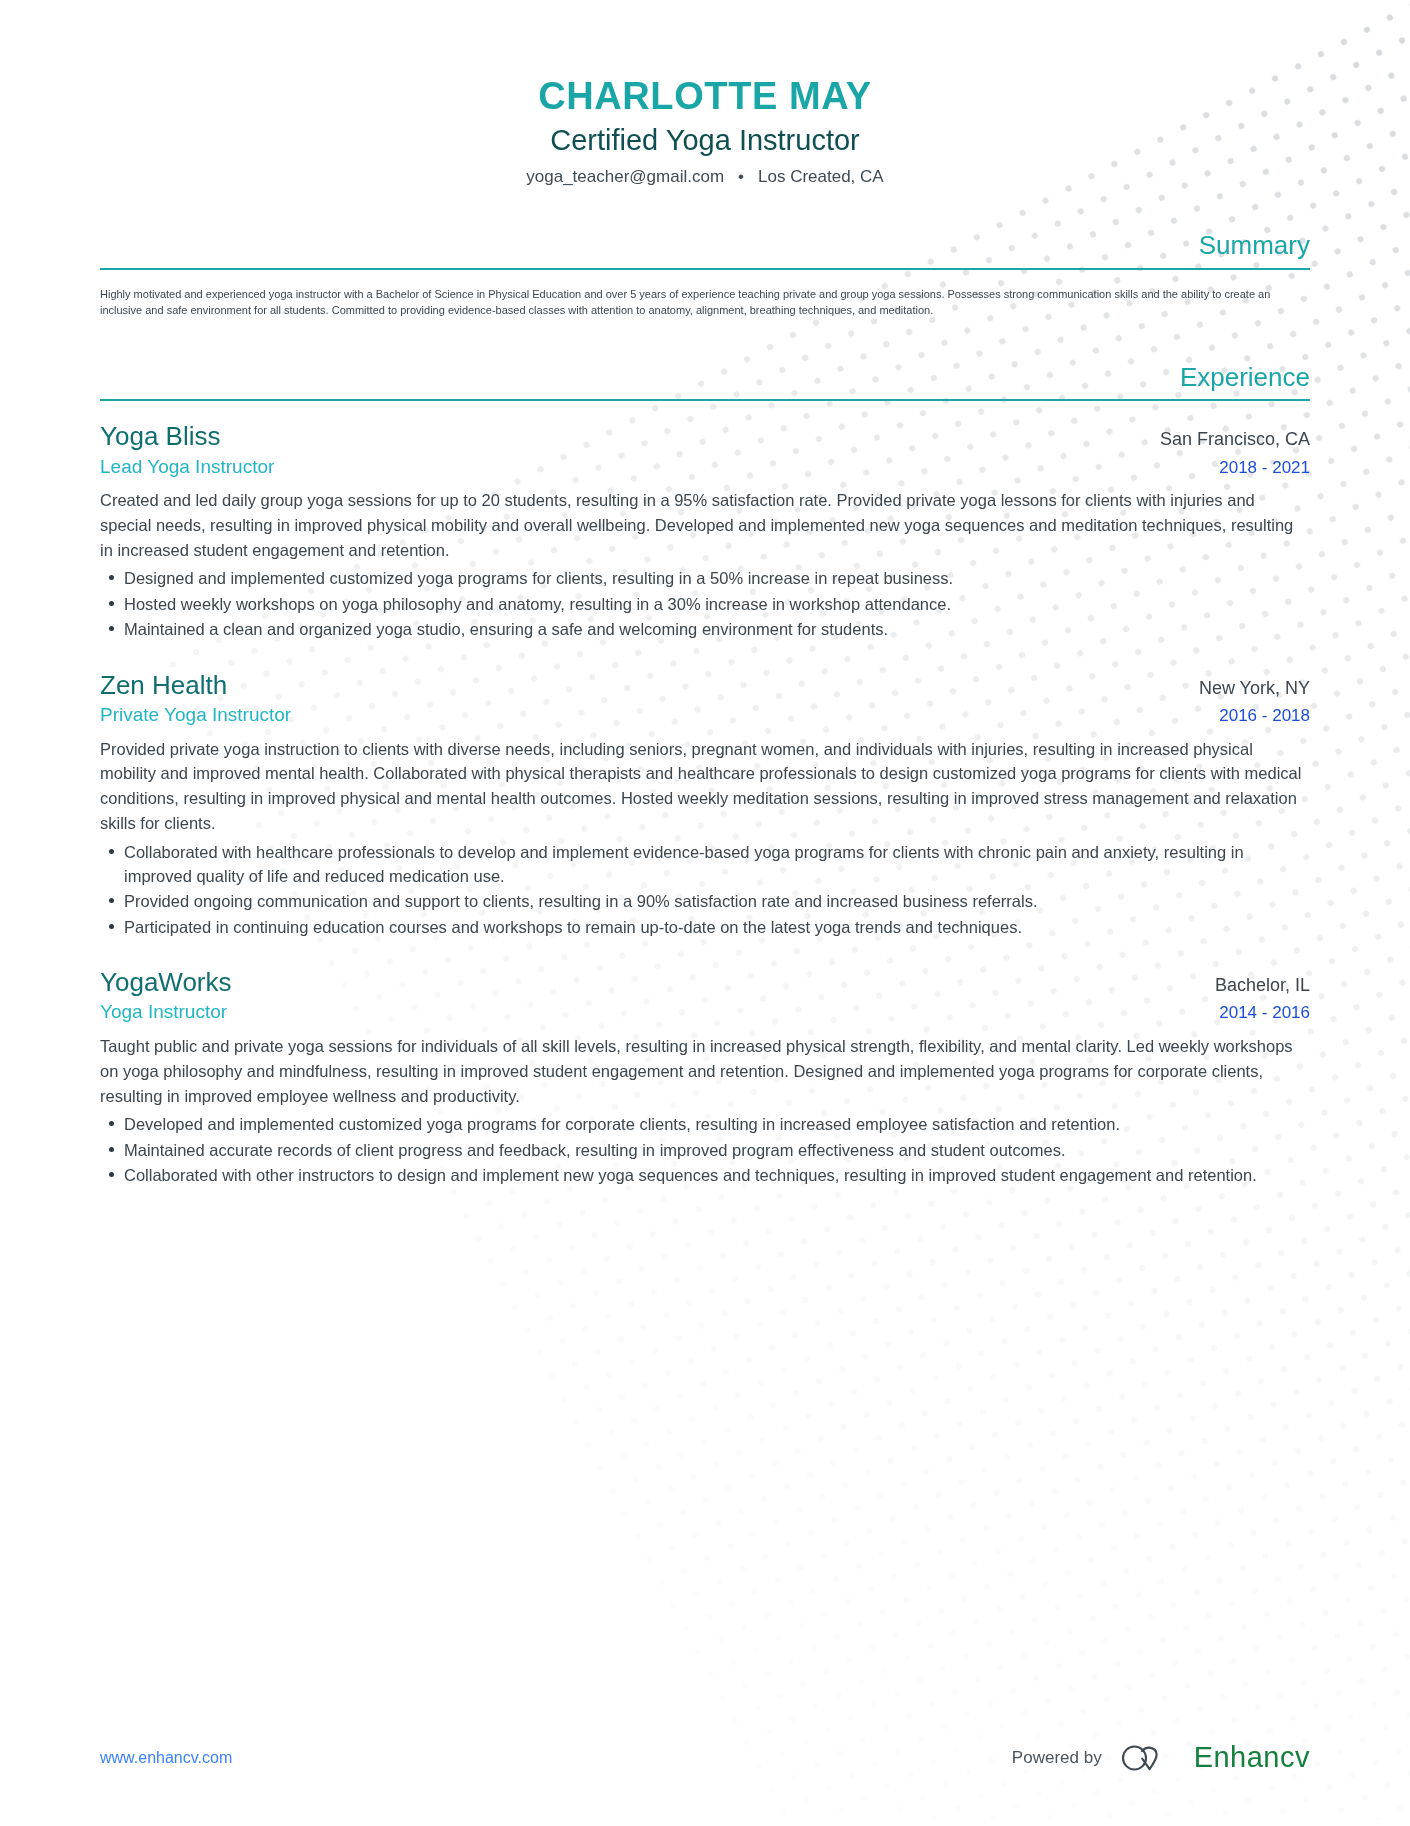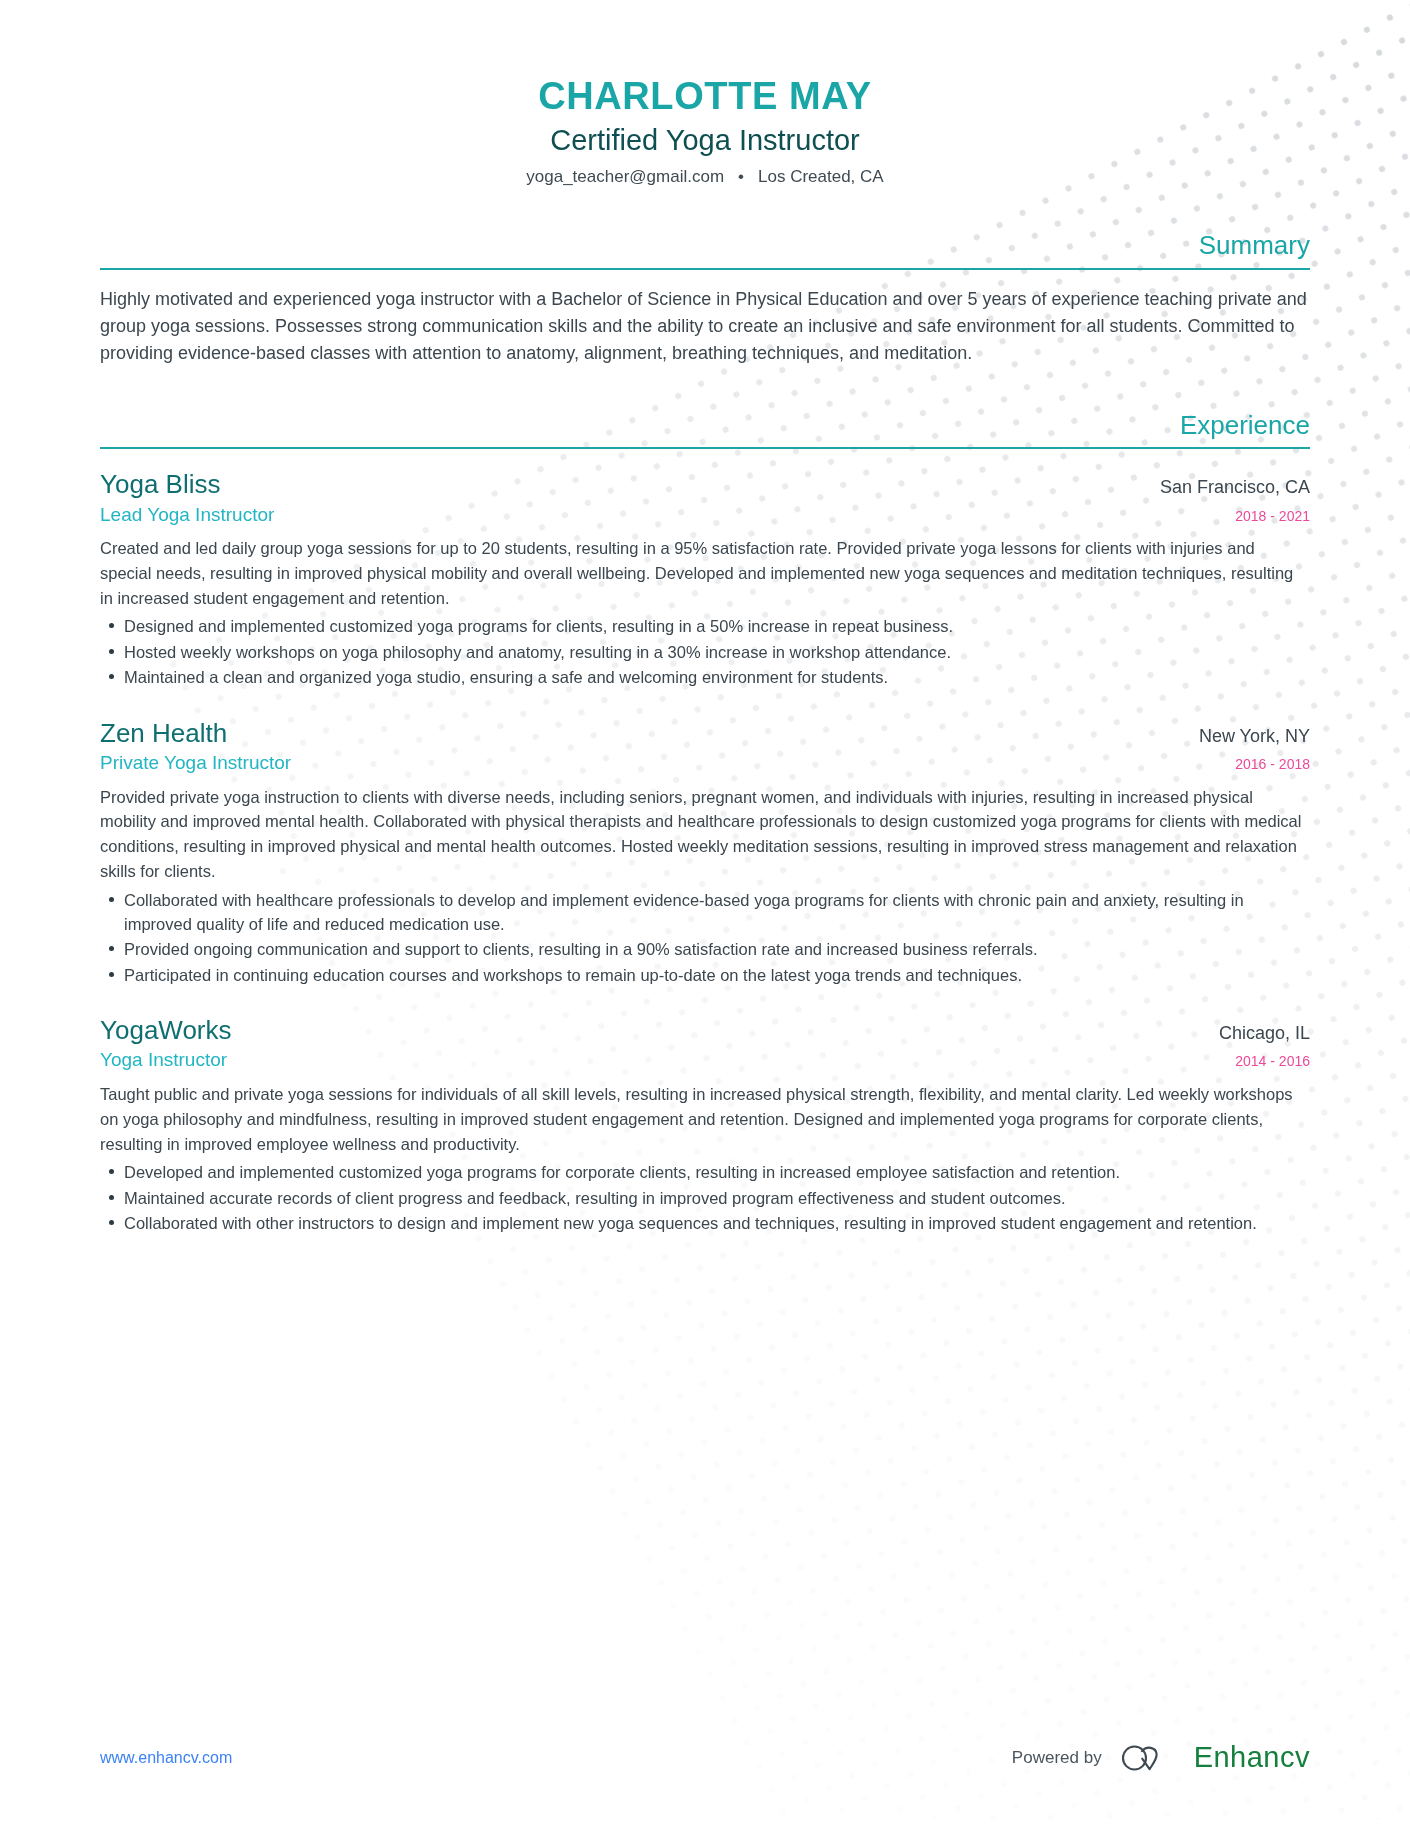--- a/index.html
+++ b/index.html
@@ -85,21 +85,21 @@
   .section-rule {
     height: 2px;
     background: #1aa6a6;
     width: 100%;
   }
   .section-body {
     padding-top: 16px;
   }
 
   .para {
-    font-size: 18px;
+    font-size: 11px;
     line-height: 1.5;
     color: #3b464e;
     margin: 0;
     text-align: left;
   }
 
   
   .job {
     margin-top: 28px;
   }
@@ -125,22 +125,22 @@
     justify-content: space-between;
     align-items: baseline;
     margin-top: 2px;
   }
   .job-role {
     font-size: 19px;
     color: #22b5c4;
     line-height: 1.3;
   }
   .job-dates {
-    font-size: 14px;
-    color: #ec4899;
+    font-size: 17px;
+    color: #1d4ed8;
     text-align: right;
     white-space: nowrap;
   }
   .job-desc {
     font-size: 16.5px;
     line-height: 1.5;
     color: #3b464e;
     margin-top: 9px;
   }
   ul.bullets {
@@ -292,21 +292,21 @@
           <ul class="bullets">
             <li>Collaborated with healthcare professionals to develop and implement evidence-based yoga programs for clients with chronic pain and anxiety, resulting in improved quality of life and reduced medication use.</li>
             <li>Provided ongoing communication and support to clients, resulting in a 90% satisfaction rate and increased business referrals.</li>
             <li>Participated in continuing education courses and workshops to remain up-to-date on the latest yoga trends and techniques.</li>
           </ul>
         </div>
 
         <div class="job">
           <div class="job-row">
             <div class="job-company">YogaWorks</div>
-            <div class="job-location">Chicago, IL</div>
+            <div class="job-location">Bachelor, IL</div>
           </div>
           <div class="job-row2">
             <div class="job-role">Yoga Instructor</div>
             <div class="job-dates">2014 - 2016</div>
           </div>
           <div class="job-desc">Taught public and private yoga sessions for individuals of all skill levels, resulting in increased physical strength, flexibility, and mental clarity. Led weekly workshops on yoga philosophy and mindfulness, resulting in improved student engagement and retention. Designed and implemented yoga programs for corporate clients, resulting in improved employee wellness and productivity.</div>
           <ul class="bullets">
             <li>Developed and implemented customized yoga programs for corporate clients, resulting in increased employee satisfaction and retention.</li>
             <li>Maintained accurate records of client progress and feedback, resulting in improved program effectiveness and student outcomes.</li>
             <li>Collaborated with other instructors to design and implement new yoga sequences and techniques, resulting in improved student engagement and retention.</li>

